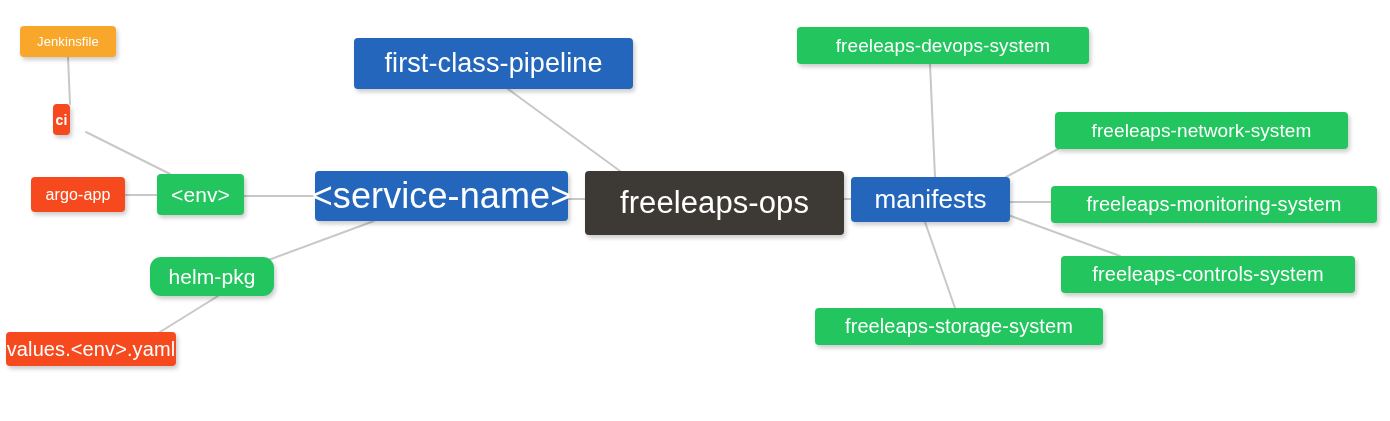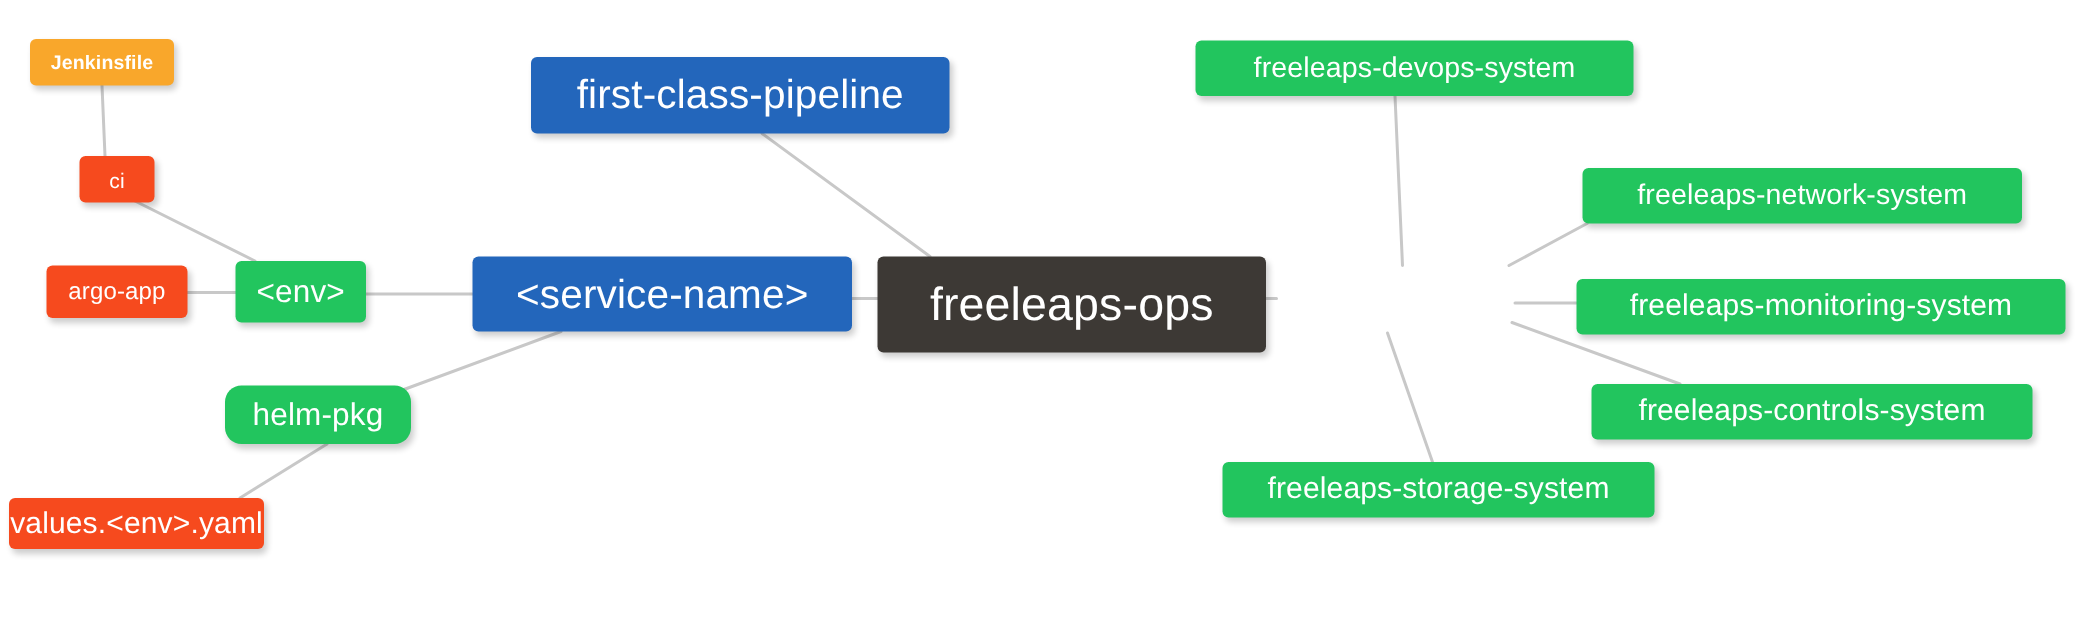--- a/index.html
+++ b/index.html
@@ -55,27 +55,28 @@
       <line x1="263" y1="262" x2="374" y2="221" stroke="#c8c8c8" stroke-width="2" stroke-linecap="round"></line>
       <line x1="508" y1="89" x2="620" y2="171" stroke="#c8c8c8" stroke-width="2" stroke-linecap="round"></line>
       <line x1="568" y1="199" x2="585" y2="199" stroke="#c8c8c8" stroke-width="2" stroke-linecap="round"></line>
       <line x1="844" y1="199" x2="851" y2="199" stroke="#c8c8c8" stroke-width="2" stroke-linecap="round"></line>
       <line x1="935" y1="177" x2="930" y2="64" stroke="#c8c8c8" stroke-width="2" stroke-linecap="round"></line>
       <line x1="1006" y1="177" x2="1058" y2="149" stroke="#c8c8c8" stroke-width="2" stroke-linecap="round"></line>
       <line x1="1010" y1="202" x2="1051" y2="202" stroke="#c8c8c8" stroke-width="2" stroke-linecap="round"></line>
       <line x1="1008" y1="215" x2="1120" y2="256" stroke="#c8c8c8" stroke-width="2" stroke-linecap="round"></line>
       <line x1="925" y1="222" x2="955" y2="308" stroke="#c8c8c8" stroke-width="2" stroke-linecap="round"></line>
     </svg>
-<div class="node n-orange" style="left: 20px; top: 26px; width: 96px; height: 31px; font-size: 13px; font-weight: bold;">Jenkinsfile</div>
-    <div class="node n-red" style="left: 53px; top: 104px; width: 50px; height: 31px; font-size: 14px;">ci</div>
+<div class="node n-orange" style="left: 20px; top: 26px; width: 96px; height: 31px; font-size: 13px;">Jenkinsfile</div>
+    <div class="node n-red" style="left: 53px; top: 104px; width: 17px; height: 31px; font-size: 14px; font-weight: bold;">ci</div>
     <div class="node n-red" style="left: 31px; top: 177px; width: 94px; height: 35px; font-size: 16px;">argo-app</div>
     <div class="node n-green" style="left: 157px; top: 174px; width: 87px; height: 41px; font-size: 21px; text-align: right;">&lt;env&gt;</div>
     <div class="node n-green" style="left: 150px; top: 257px; width: 124px; height: 39px; font-size: 21px; border-radius: 11px;">helm-pkg</div>
     <div class="node n-red" style="left: 6px; top: 332px; width: 170px; height: 34px; font-size: 20px;">values.&lt;env&gt;.yaml</div>
     <div class="node n-blue" style="left: 314px; top: 38px; width: 279px; height: 51px; font-size: 27px; margin-left: 40px;">first-class-pipeline</div>
-    <div class="node n-blue" style="left: 315px; top: 171px; width: 253px; height: 50px; font-size: 27px;">&lt;service-name&gt;</div>
+    <div class="node n-blue" style="left: 315px; top: 171px; width: 253px; height: 50px; font-size: 36px;">&lt;service-name&gt;</div>
     <div class="node n-root" style="left: 585px; top: 171px; width: 259px; height: 64px; font-size: 31px;">freeleaps-ops</div>
+    <div class="node n-blue" style="left: 851px; top: 177px; width: 159px; height: 45px; font-size: 26px;">manifests</div>
     <div class="node n-green" style="left: 797px; top: 27px; width: 292px; height: 37px; font-size: 19px;">freeleaps-devops-system</div>
     <div class="node n-green" style="left: 1055px; top: 112px; width: 293px; height: 37px; font-size: 19px;">freeleaps-network-system</div>
     <div class="node n-green" style="left: 1051px; top: 186px; width: 326px; height: 37px; font-size: 20px;">freeleaps-monitoring-system</div>
     <div class="node n-green" style="left: 1061px; top: 256px; width: 294px; height: 37px; font-size: 20px;">freeleaps-controls-system</div>
     <div class="node n-green" style="left: 815px; top: 308px; width: 288px; height: 37px; font-size: 20px;">freeleaps-storage-system</div>
   </div>
 
 </body></html>

